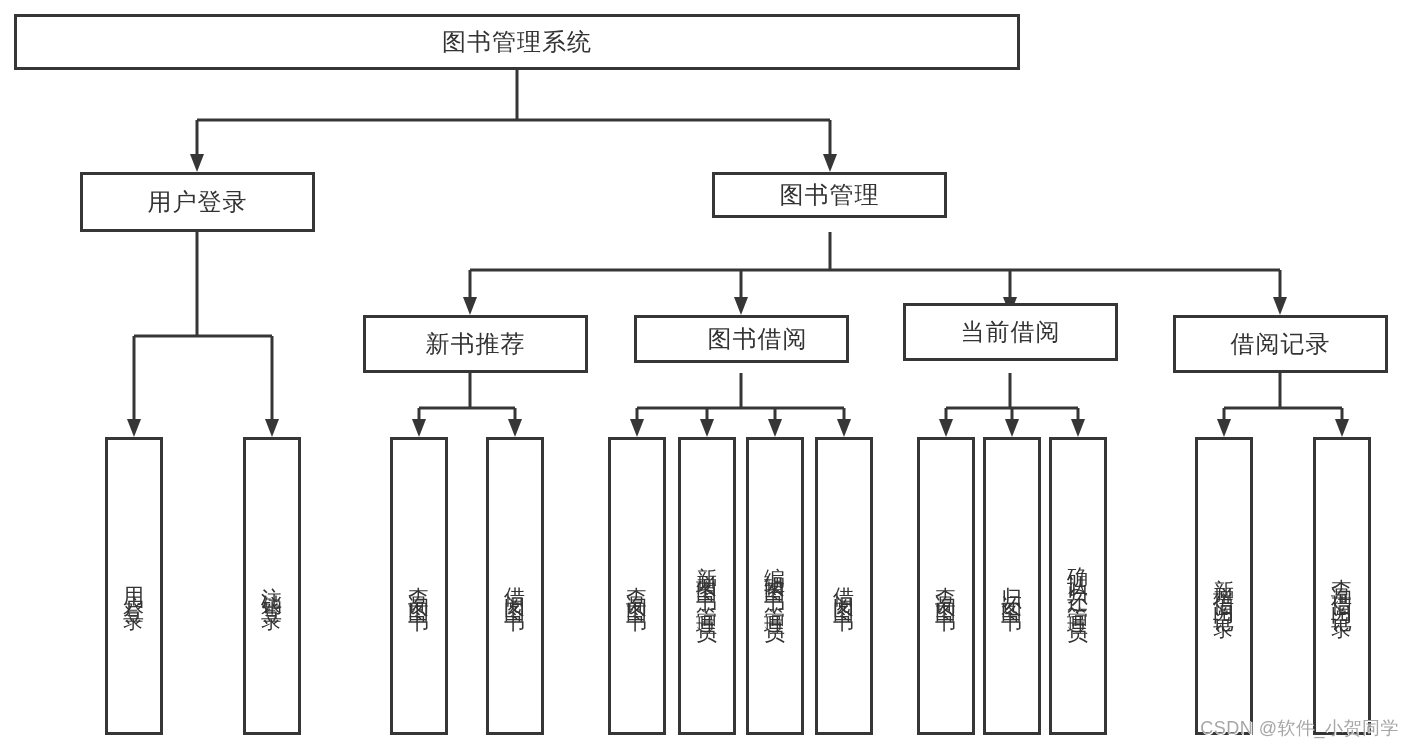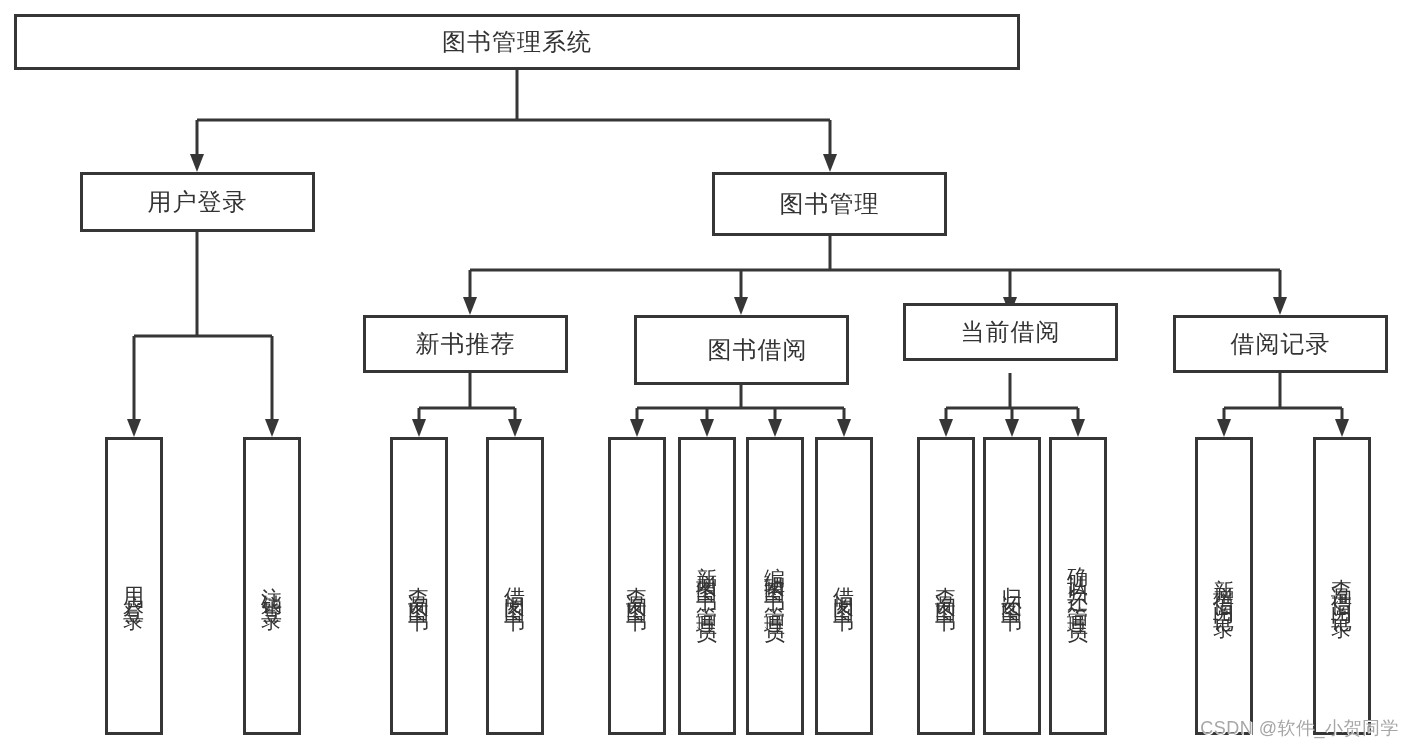--- a/index.html
+++ b/index.html
@@ -61,24 +61,24 @@
       <polygon points="1005,419 1019,419 1012,437"></polygon>
       <polygon points="1071,419 1085,419 1078,437"></polygon>
       <polygon points="1217,419 1231,419 1224,437"></polygon>
       <polygon points="1335,419 1349,419 1342,437"></polygon>
     </g>
   </svg>
 
   <div class="node hbox" style="left:14px;top:14px;width:1006px;height:56px;">图书管理系统</div>
 
   <div class="node hbox" style="left:80px;top:172px;width:235px;height:60px;">用户登录</div>
-  <div class="node hbox" style="left:712px;top:172px;width:235px;height:64px;">图书管理</div>
+  <div class="node hbox" style="left:712px;top:172px;width:235px;height:46px;">图书管理</div>
 
-  <div class="node hbox" style="left:363px;top:315px;width:205px;height:58px;text-align:center;">新书推荐</div>
-  <div class="node hbox" style="left:634px;top:315px;width:215px;height:70px;padding-left:32px;">图书借阅</div>
+  <div class="node hbox" style="left:363px;top:315px;width:225px;height:58px;text-align:center;">新书推荐</div>
+  <div class="node hbox" style="left:634px;top:315px;width:215px;height:48px;padding-left:32px;">图书借阅</div>
   <div class="node hbox" style="left:903px;top:303px;width:215px;height:58px;">当前借阅</div>
   <div class="node hbox" style="left:1173px;top:315px;width:215px;height:58px;">借阅记录</div>
 
   <div class="node vbox" style="left:105px;">用户登录</div>
   <div class="node vbox" style="left:243px;">注销登录</div>
 
   <div class="node vbox" style="left:390px;">查询图书</div>
   <div class="node vbox" style="left:486px;">借阅图书</div>
 
   <div class="node vbox" style="left:608px;">查询图书</div>

